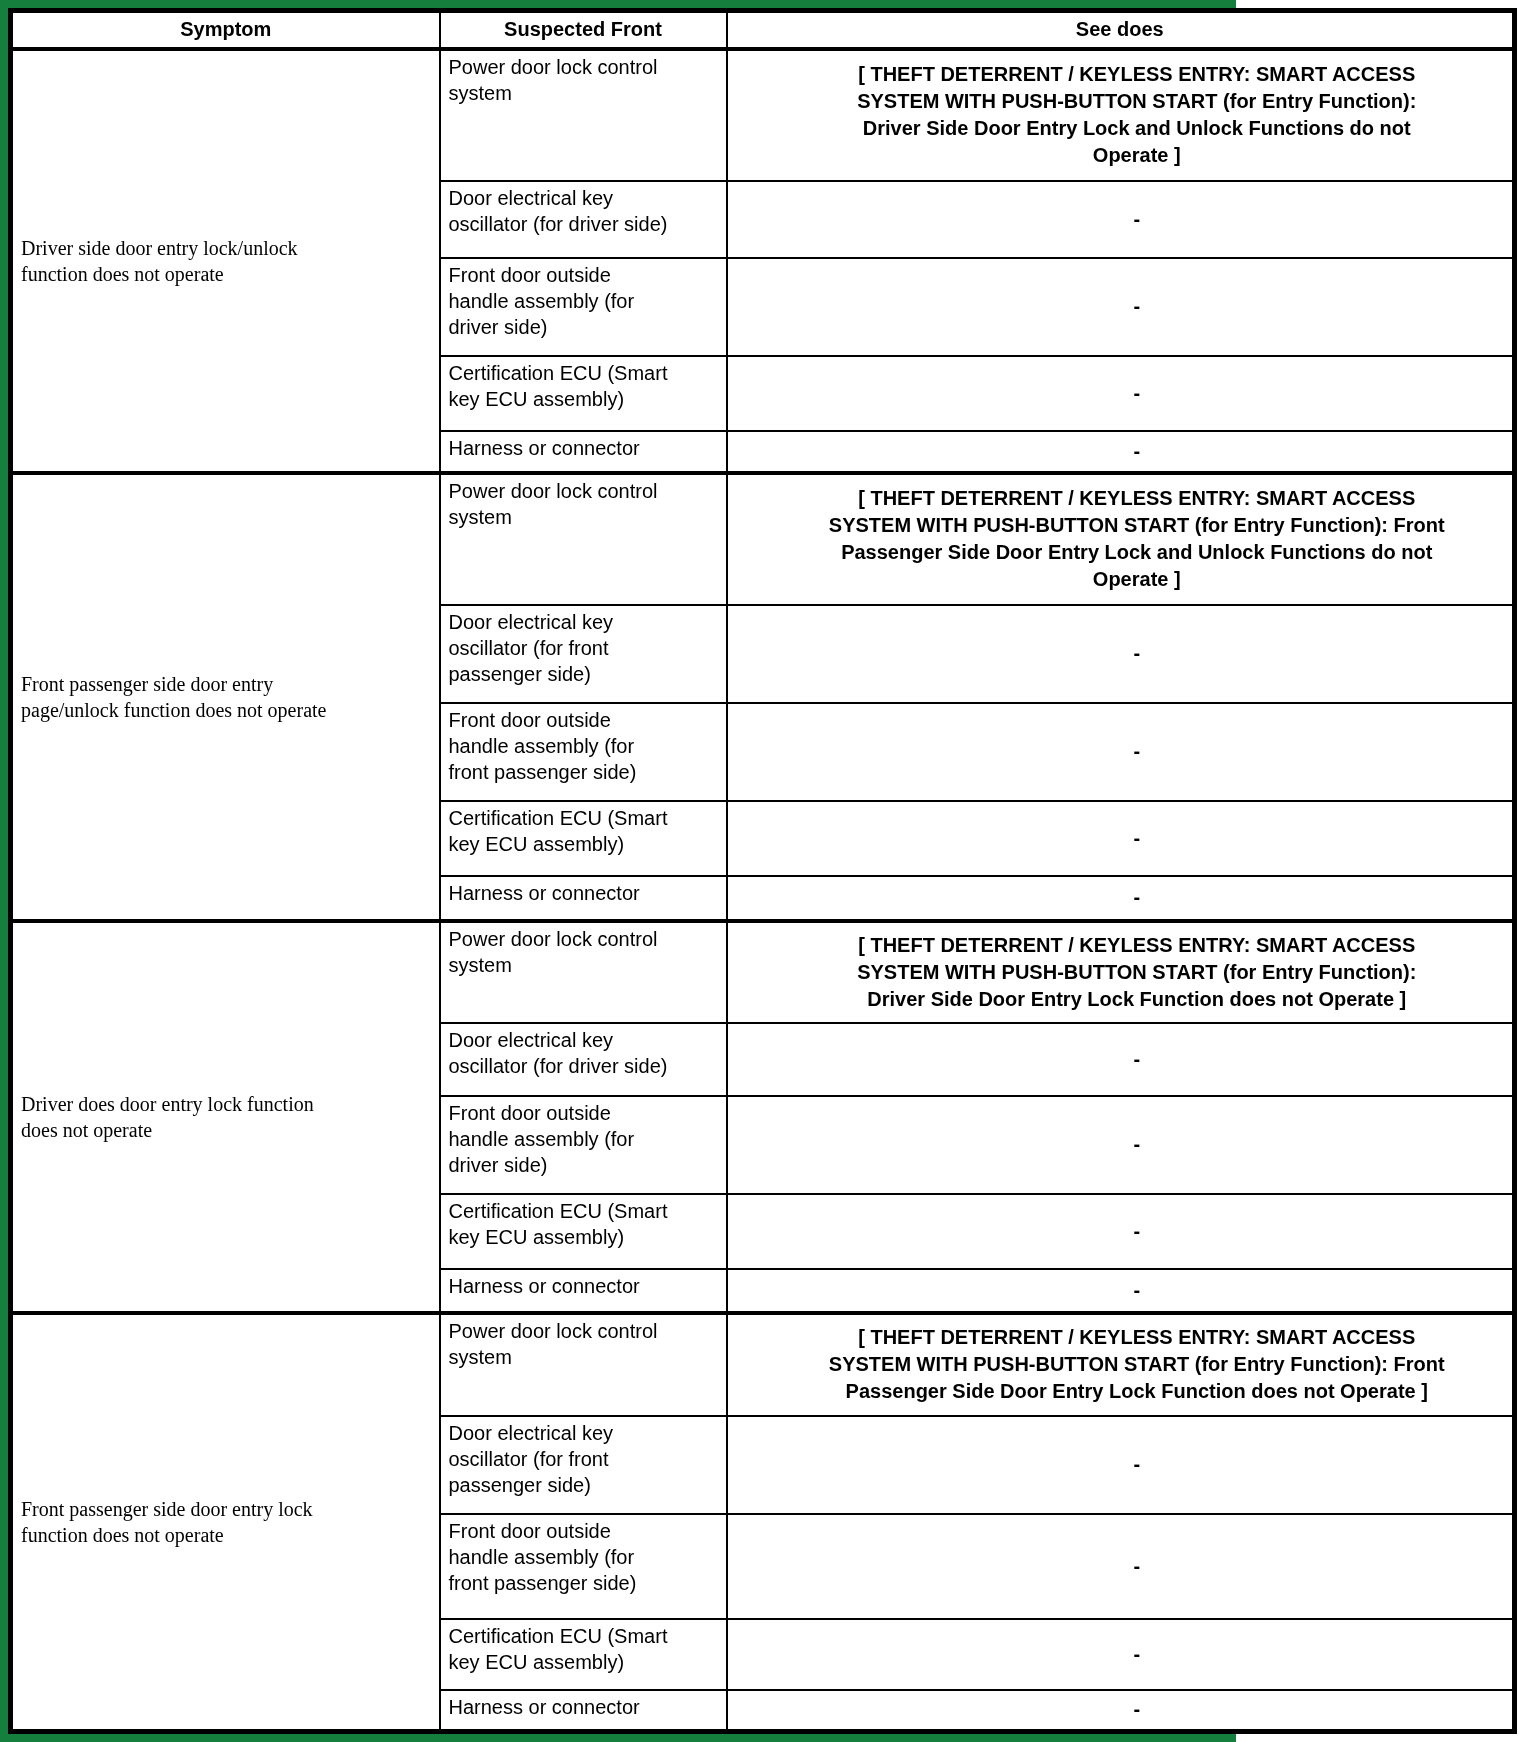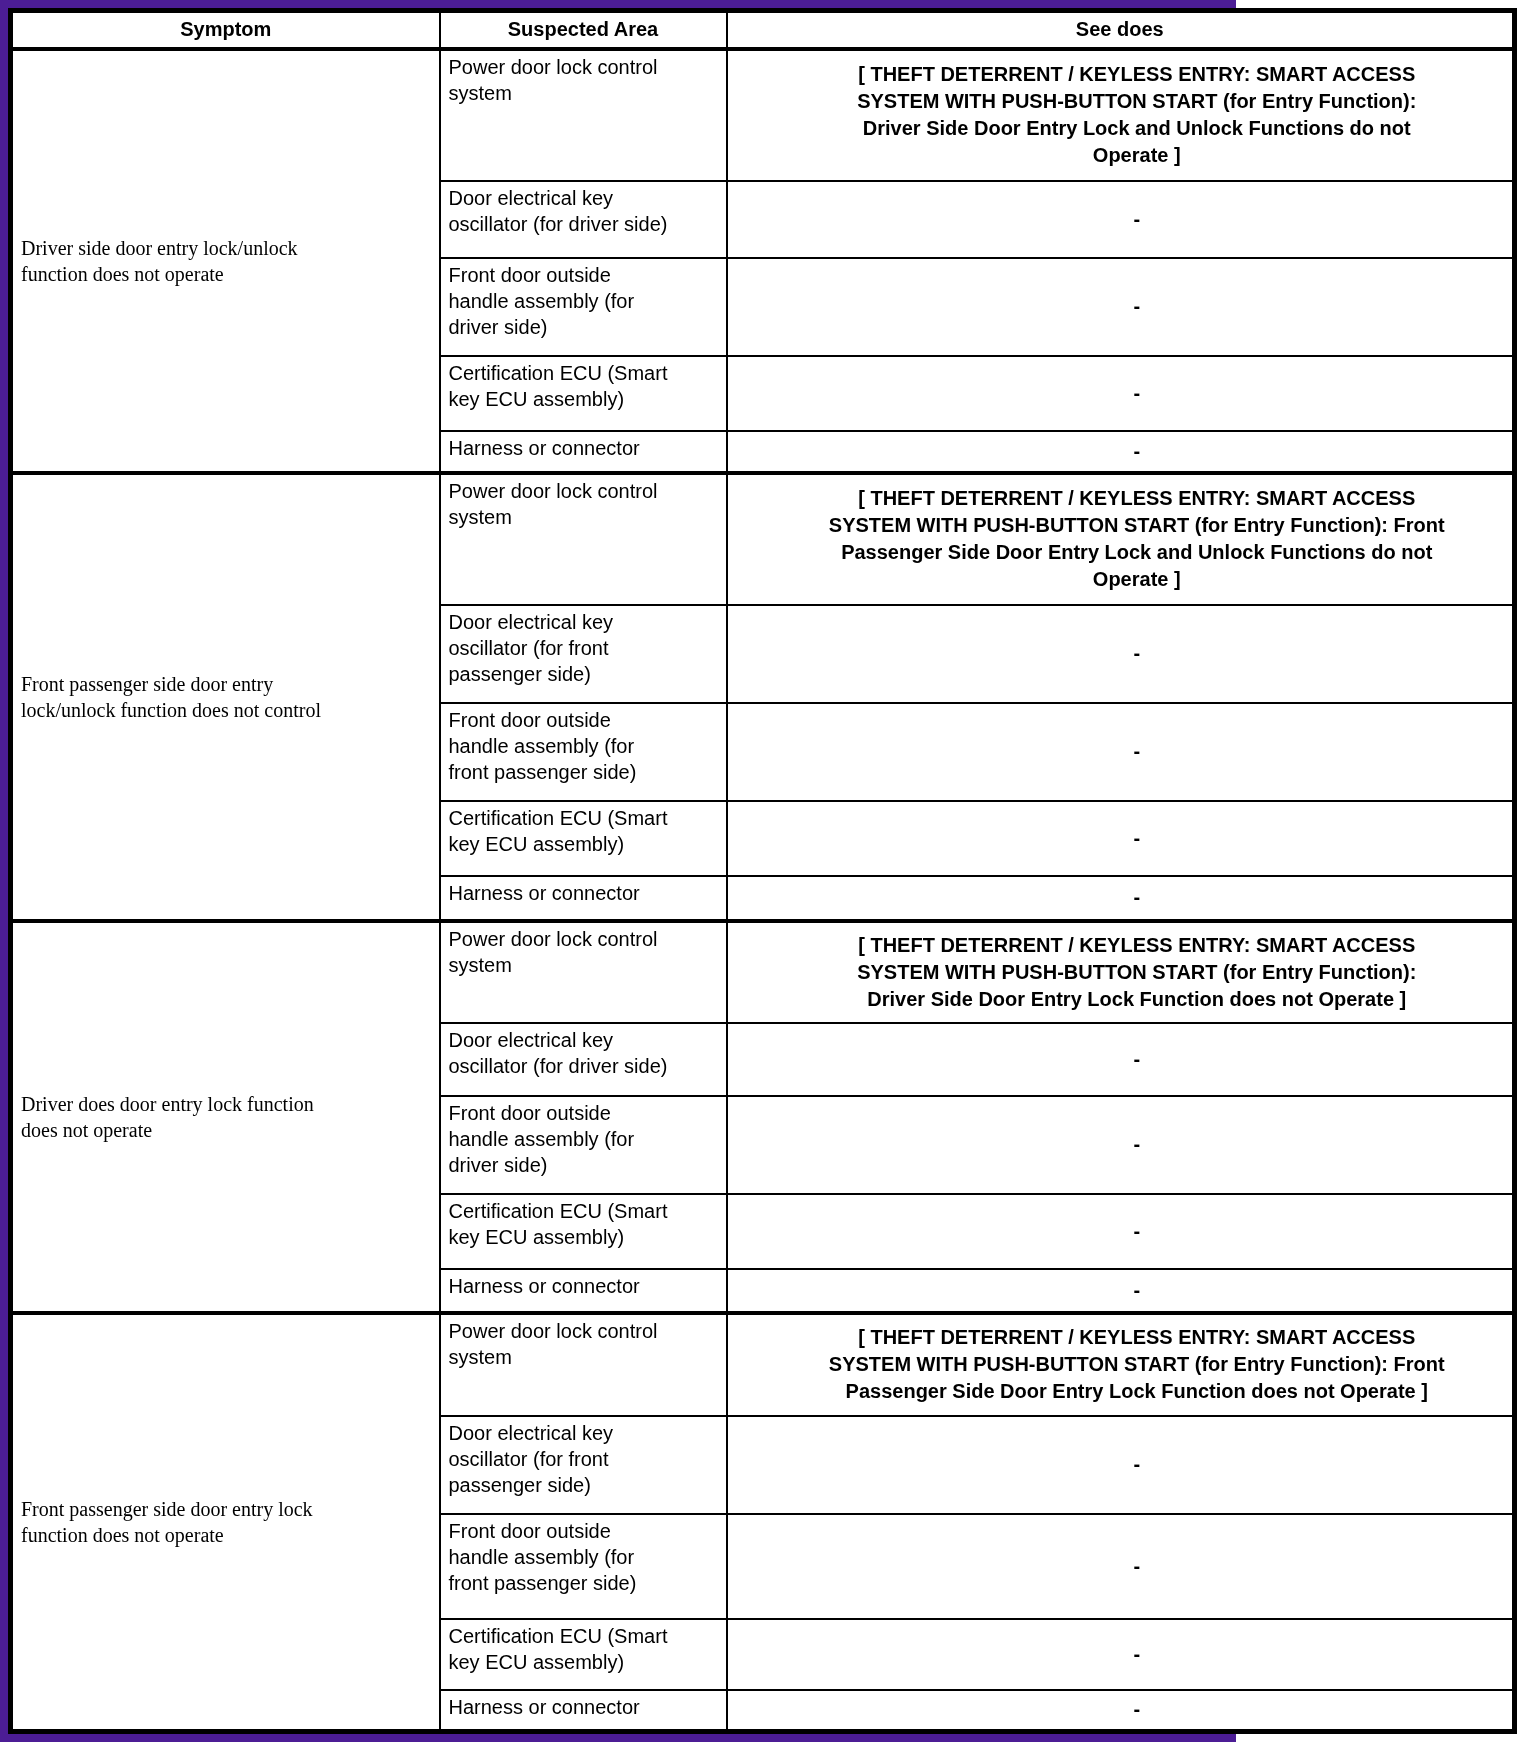--- a/index.html
+++ b/index.html
@@ -6,21 +6,21 @@
     margin: 0;
     padding: 0;
     background: #ffffff;
     font-family: "Liberation Sans", sans-serif;
     color: #000000;
   }
   .page {
     position: relative;
     width: 1236px;
     height: 1742px;
-    background: #4c1d95;
+    background: #15803d;
     box-sizing: border-box;
   }
   table.symptom-table {
     position: absolute;
     left: 8px;
     top: 8px;
     width: 1504px;
     border-collapse: collapse;
     table-layout: fixed;
     background: #ffffff;
@@ -79,21 +79,21 @@
 <div class="page">
   <table class="symptom-table">
     <colgroup>
       <col style="width: 429px">
       <col style="width: 287px">
       <col style="width: 788px">
     </colgroup>
     <thead>
       <tr style="height: 38px">
         <th>Symptom</th>
-        <th>Suspected Area</th>
+        <th>Suspected Front</th>
         <th>See does</th>
       </tr>
     </thead>
 
     <tbody class="group">
       <tr style="height: 132px">
         <td class="symptom-cell" rowspan="5">Driver side door entry lock/unlock
 function does not operate</td>
         <td class="area-cell">Power door lock control
 system</td>
@@ -120,21 +120,21 @@
       </tr>
       <tr style="height: 42px">
         <td class="area-cell">Harness or connector</td>
         <td class="seepage-cell">-</td>
       </tr>
     </tbody>
 
     <tbody class="group">
       <tr style="height: 132px">
         <td class="symptom-cell" rowspan="5">Front passenger side door entry
-lock/unlock function does not control</td>
+page/unlock function does not operate</td>
         <td class="area-cell">Power door lock control
 system</td>
         <td class="seepage-cell">[ THEFT DETERRENT / KEYLESS ENTRY: SMART ACCESS
 SYSTEM WITH PUSH-BUTTON START (for Entry Function): Front
 Passenger Side Door Entry Lock and Unlock Functions do not
 Operate ]</td>
       </tr>
       <tr style="height: 98px">
         <td class="area-cell">Door electrical key
 oscillator (for front

